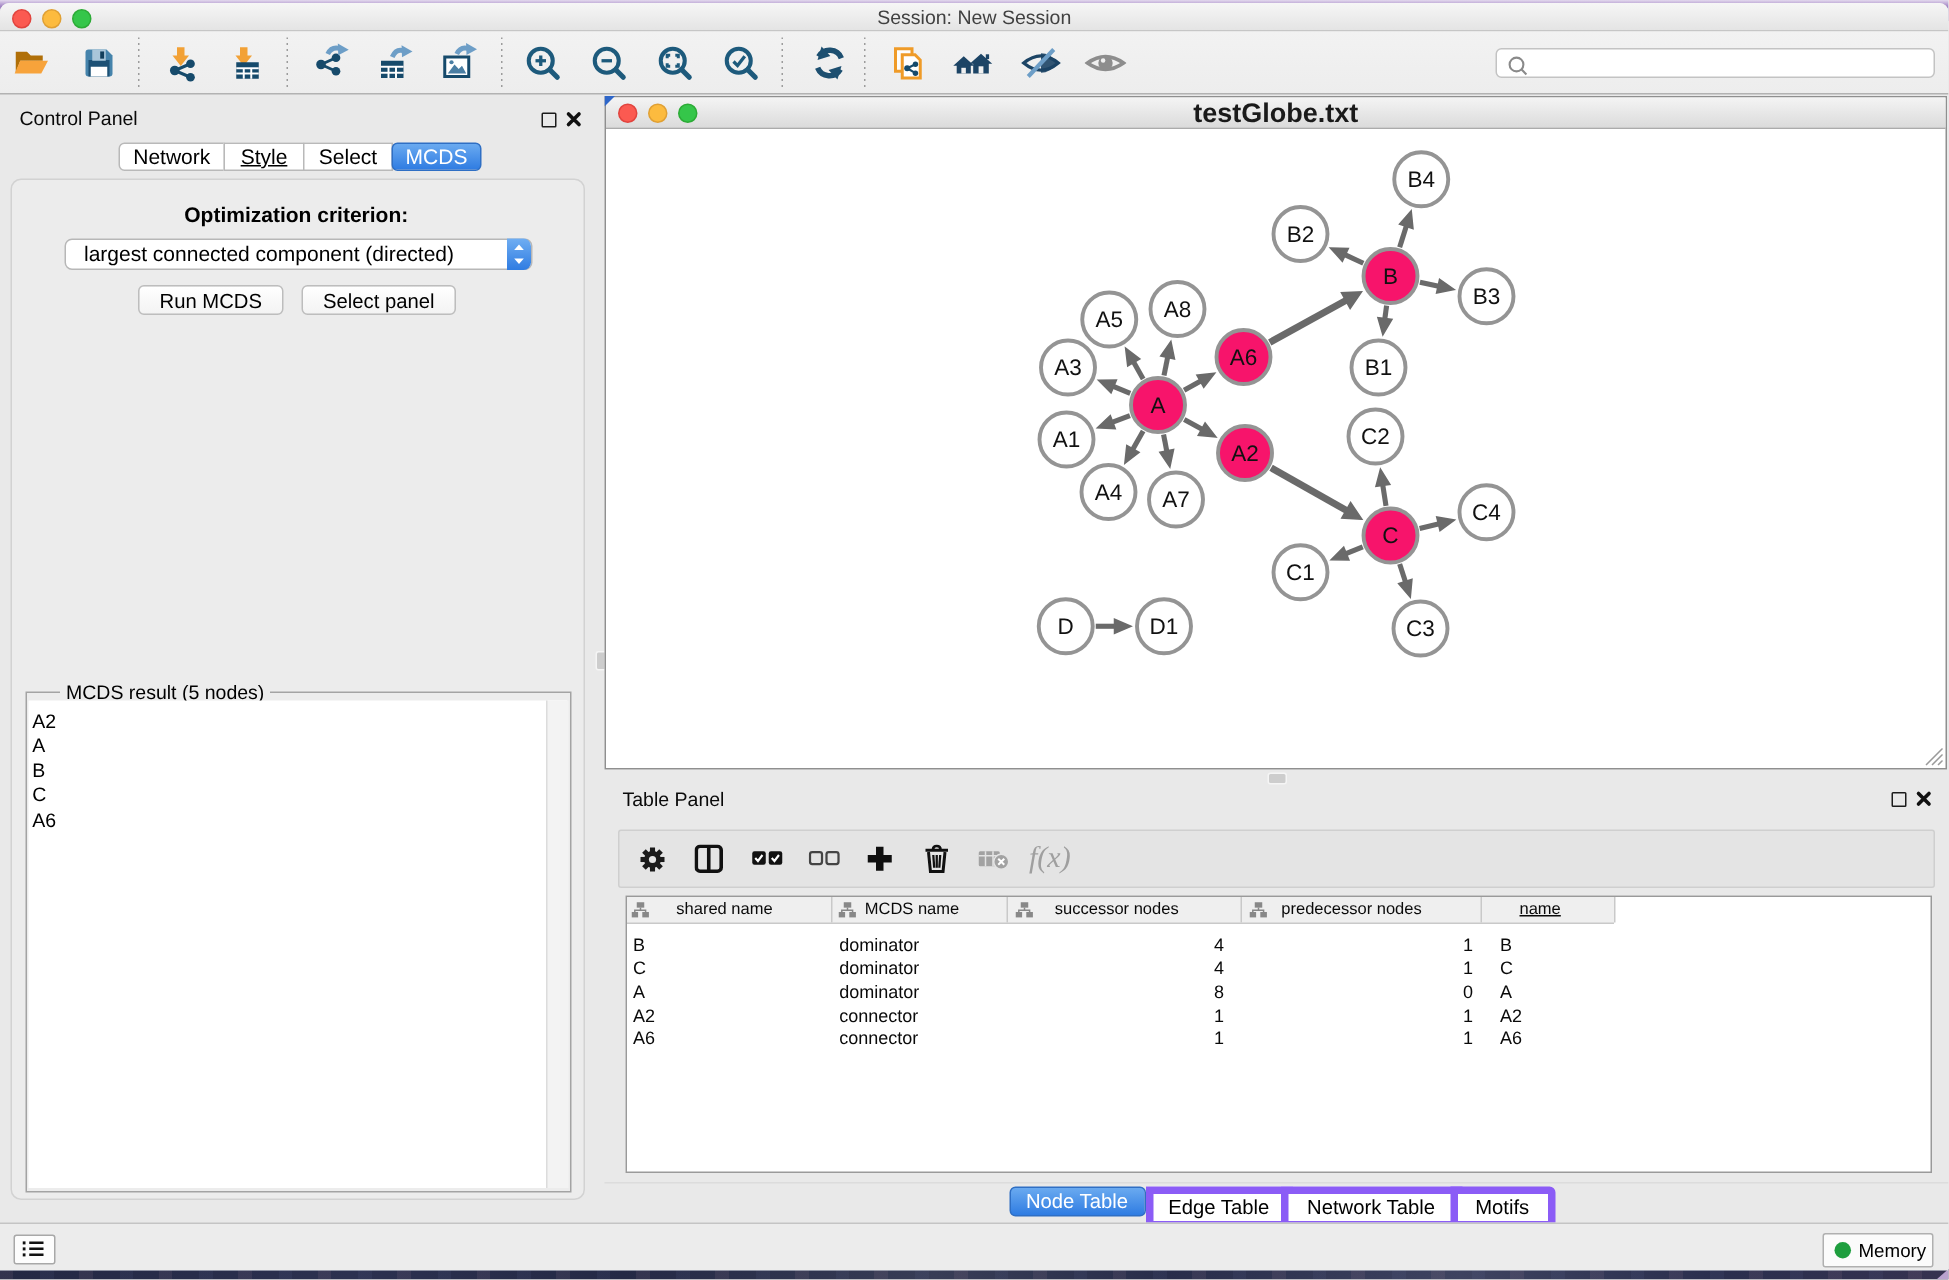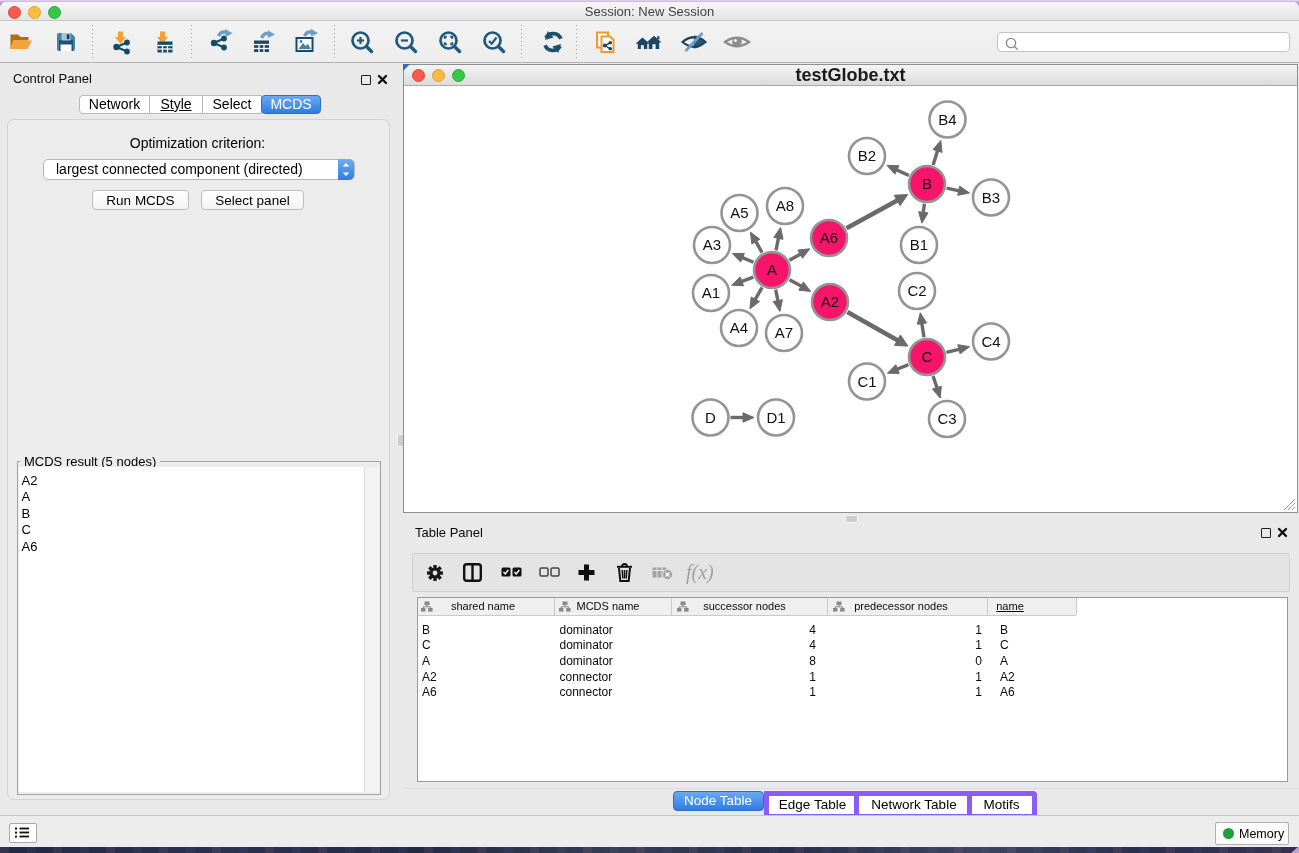--- a/index.html
+++ b/index.html
@@ -179,32 +179,32 @@
 <div class="abs" style="left:13px;top:71px;font-size:13px;color:#0a0a0a;">Control Panel</div>
 <div class="abs winbtn-max" style="left:361px;top:75px;"></div>
 <svg class="abs" style="left:377px;top:74px" width="11" height="11">
     <path d="M2,2 L9,9 M9,2 L2,9" stroke="#111" stroke-width="2.4" stroke-linecap="round"></path>
   </svg>
 <div class="abs tab" style="left:79px;width:69px;border-radius:4px 0 0 4px;">Network</div>
 <div class="abs tab" style="left:149px;width:52px;text-decoration:underline;">Style</div>
 <div class="abs tab" style="left:202px;width:58px;">Select</div>
 <div class="abs tab tabsel" style="left:261px;width:58px;border-radius:4px;">MCDS</div>
 <div class="abs" id="cp-content"></div>
-<div class="abs" style="left:7px;top:135px;width:381px;text-align:center;font-size:14px;color:#000;">Optimization criterion:</div>
+<div class="abs" style="left:7px;top:135px;width:381px;text-align:center;font-size:14px;color:#000;font-weight:bold;">Optimization criterion:</div>
 <div class="abs" style="left:43px;top:159px;width:310px;height:19px;background:#fff;border:1px solid #b7b7b7;border-radius:5px;"></div>
 <div class="abs" style="left:56px;top:161px;font-size:14px;color:#000;">largest connected component (directed)</div>
 <div class="abs" style="left:338px;top:159px;width:16px;height:21px;background:linear-gradient(#70aef2,#2f7ce2);border-radius:0 5px 5px 0;"></div>
 <svg class="abs" style="left:338px;top:159px" width="16" height="21">
     <path d="M8,4 L11.2,7.6 L4.8,7.6 Z" fill="#fff"></path>
     <path d="M8,17 L11.2,13.4 L4.8,13.4 Z" fill="#fff"></path>
   </svg>
 <div class="abs" style="left:92px;top:190px;width:95px;height:18px;background:linear-gradient(#fff,#f3f3f3);border:1px solid #bdbdbd;border-radius:4px;font-size:13.5px;text-align:center;line-height:19px;">Run MCDS</div>
 <div class="abs" style="left:201px;top:190px;width:101px;height:18px;background:linear-gradient(#fff,#f3f3f3);border:1px solid #bdbdbd;border-radius:4px;font-size:13.5px;text-align:center;line-height:19px;">Select panel</div>
 <div class="abs" style="left:17px;top:461px;width:362px;height:332px;border:1px solid #a3a3a3;"></div>
-<div class="abs" style="left:20px;top:455px;height:13px;padding:0 4px;background:#ececec;font-size:13px;color:#000;line-height:13px;">MCDS result (5 nodes)</div>
+<div class="abs" style="left:40px;top:455px;height:13px;padding:0 4px;background:#ececec;font-size:13px;color:#000;line-height:13px;">MCDS result (5 nodes)</div>
 <div class="abs" style="left:19px;top:467px;width:359px;height:325px;background:#fff;"></div>
 <div class="abs" style="left:363.5px;top:467px;width:14.5px;height:325px;background:#f3f3f3;border-left:1px solid #dcdcdc;"></div>
 <div class="abs" style="left:21.5px;top:473px;font-size:13px;color:#000;line-height:16.4px;">A2<br>A<br>B<br>C<br>A6</div>
 
 <div class="abs" style="left:396.5px;top:434px;width:6px;height:11px;background:#cdcdcd;border:1px solid #f5f5f5;border-radius:2px;"></div>
 <div class="abs" style="left:845px;top:514.5px;width:11px;height:6px;background:#cdcdcd;border:1px solid #f5f5f5;border-radius:2px;"></div>
 
 <div class="abs" style="left:403px;top:64px;width:893px;height:447px;border:1px solid #8f8f8f;background:#fff;">
   <div style="position:absolute;left:0;top:0;right:0;height:20px;background:linear-gradient(#f4f4f4,#dbdbdb);border-bottom:1px solid #ababab;"></div>
   <div class="tl" style="position:absolute;left:8px;top:4px;background:#fb5a51;border:1px solid #e1443e;"></div>
@@ -385,21 +385,21 @@
 <svg class="abs hicon" style="left:677px">
     <use href="#treeico"></use>
   </svg>
 <svg class="abs hicon" style="left:833px">
     <use href="#treeico"></use>
   </svg>
 <div class="abs htext" style="left:423px;width:120px;text-align:center;">shared name</div>
 <div class="abs htext" style="left:548px;width:120px;text-align:center;">MCDS name</div>
 <div class="abs htext" style="left:684px;width:121px;text-align:center;">successor nodes</div>
 <div class="abs htext" style="left:836px;width:130px;text-align:center;">predecessor nodes</div>
-<div class="abs htext" style="left:960px;width:100px;text-align:center;text-decoration:underline;">name</div>
+<div class="abs htext" style="left:1013px;width:100px;text-align:left;text-decoration:underline;">name</div>
 
 <div class="abs cell" style="left:422px;top:622.5px;line-height:15.7px;height:auto;">B<br>C<br>A<br>A2<br>A6</div>
 <div class="abs cell" style="left:559.5px;top:622.5px;line-height:15.7px;height:auto;">dominator<br>dominator<br>dominator<br>connector<br>connector</div>
 <div class="abs cell" style="left:716px;top:622.5px;width:100px;line-height:15.7px;height:auto;text-align:right;">4<br>4<br>8<br>1<br>1</div>
 <div class="abs cell" style="left:882px;top:622.5px;width:100px;line-height:15.7px;height:auto;text-align:right;">1<br>1<br>0<br>1<br>1</div>
 <div class="abs cell" style="left:1000px;top:622.5px;line-height:15.7px;height:auto;">B<br>C<br>A<br>A2<br>A6</div>
 
 <div class="abs" style="left:403px;top:788px;width:896px;height:1px;background:#dcdcdc;"></div>
 <div class="abs btab" style="left:672.5px;width:89px;background:linear-gradient(#6aaaf0,#2f7ce2);color:#fff;border:1px solid #2f6fc4;border-radius:4px;">Node Table</div>
 <div class="abs btab" style="left:763.5px;width:88px;">Edge Table</div>

